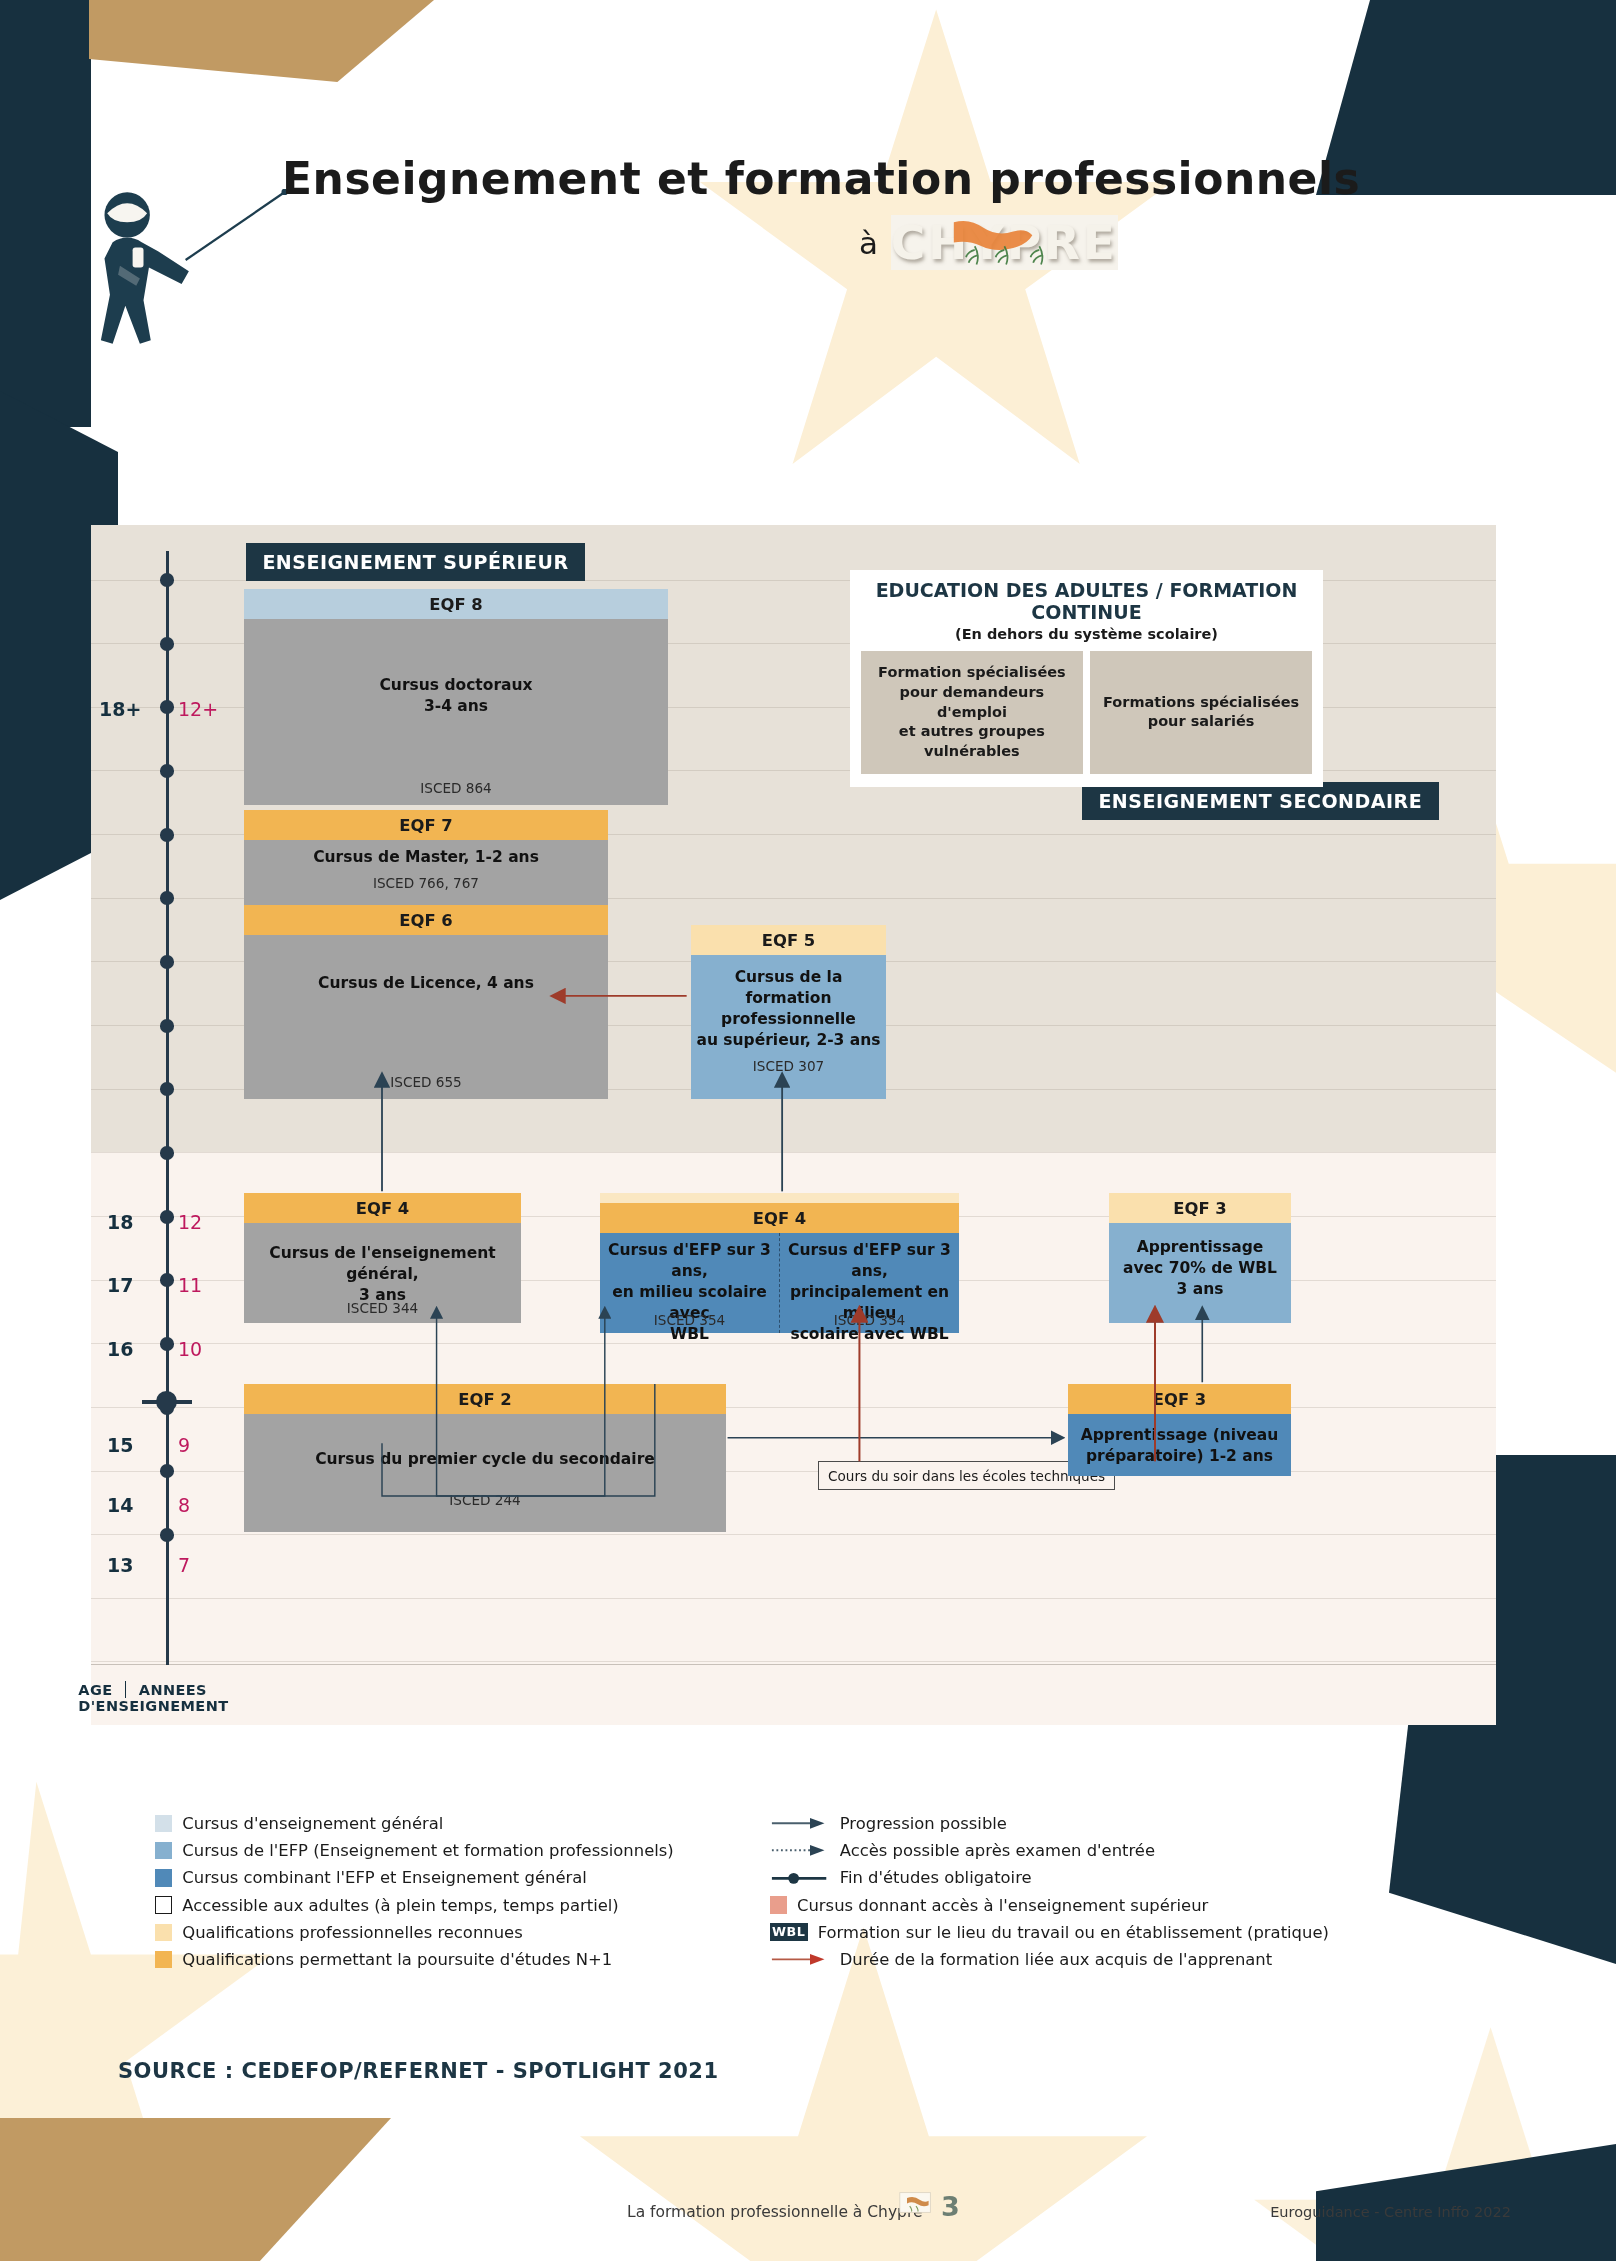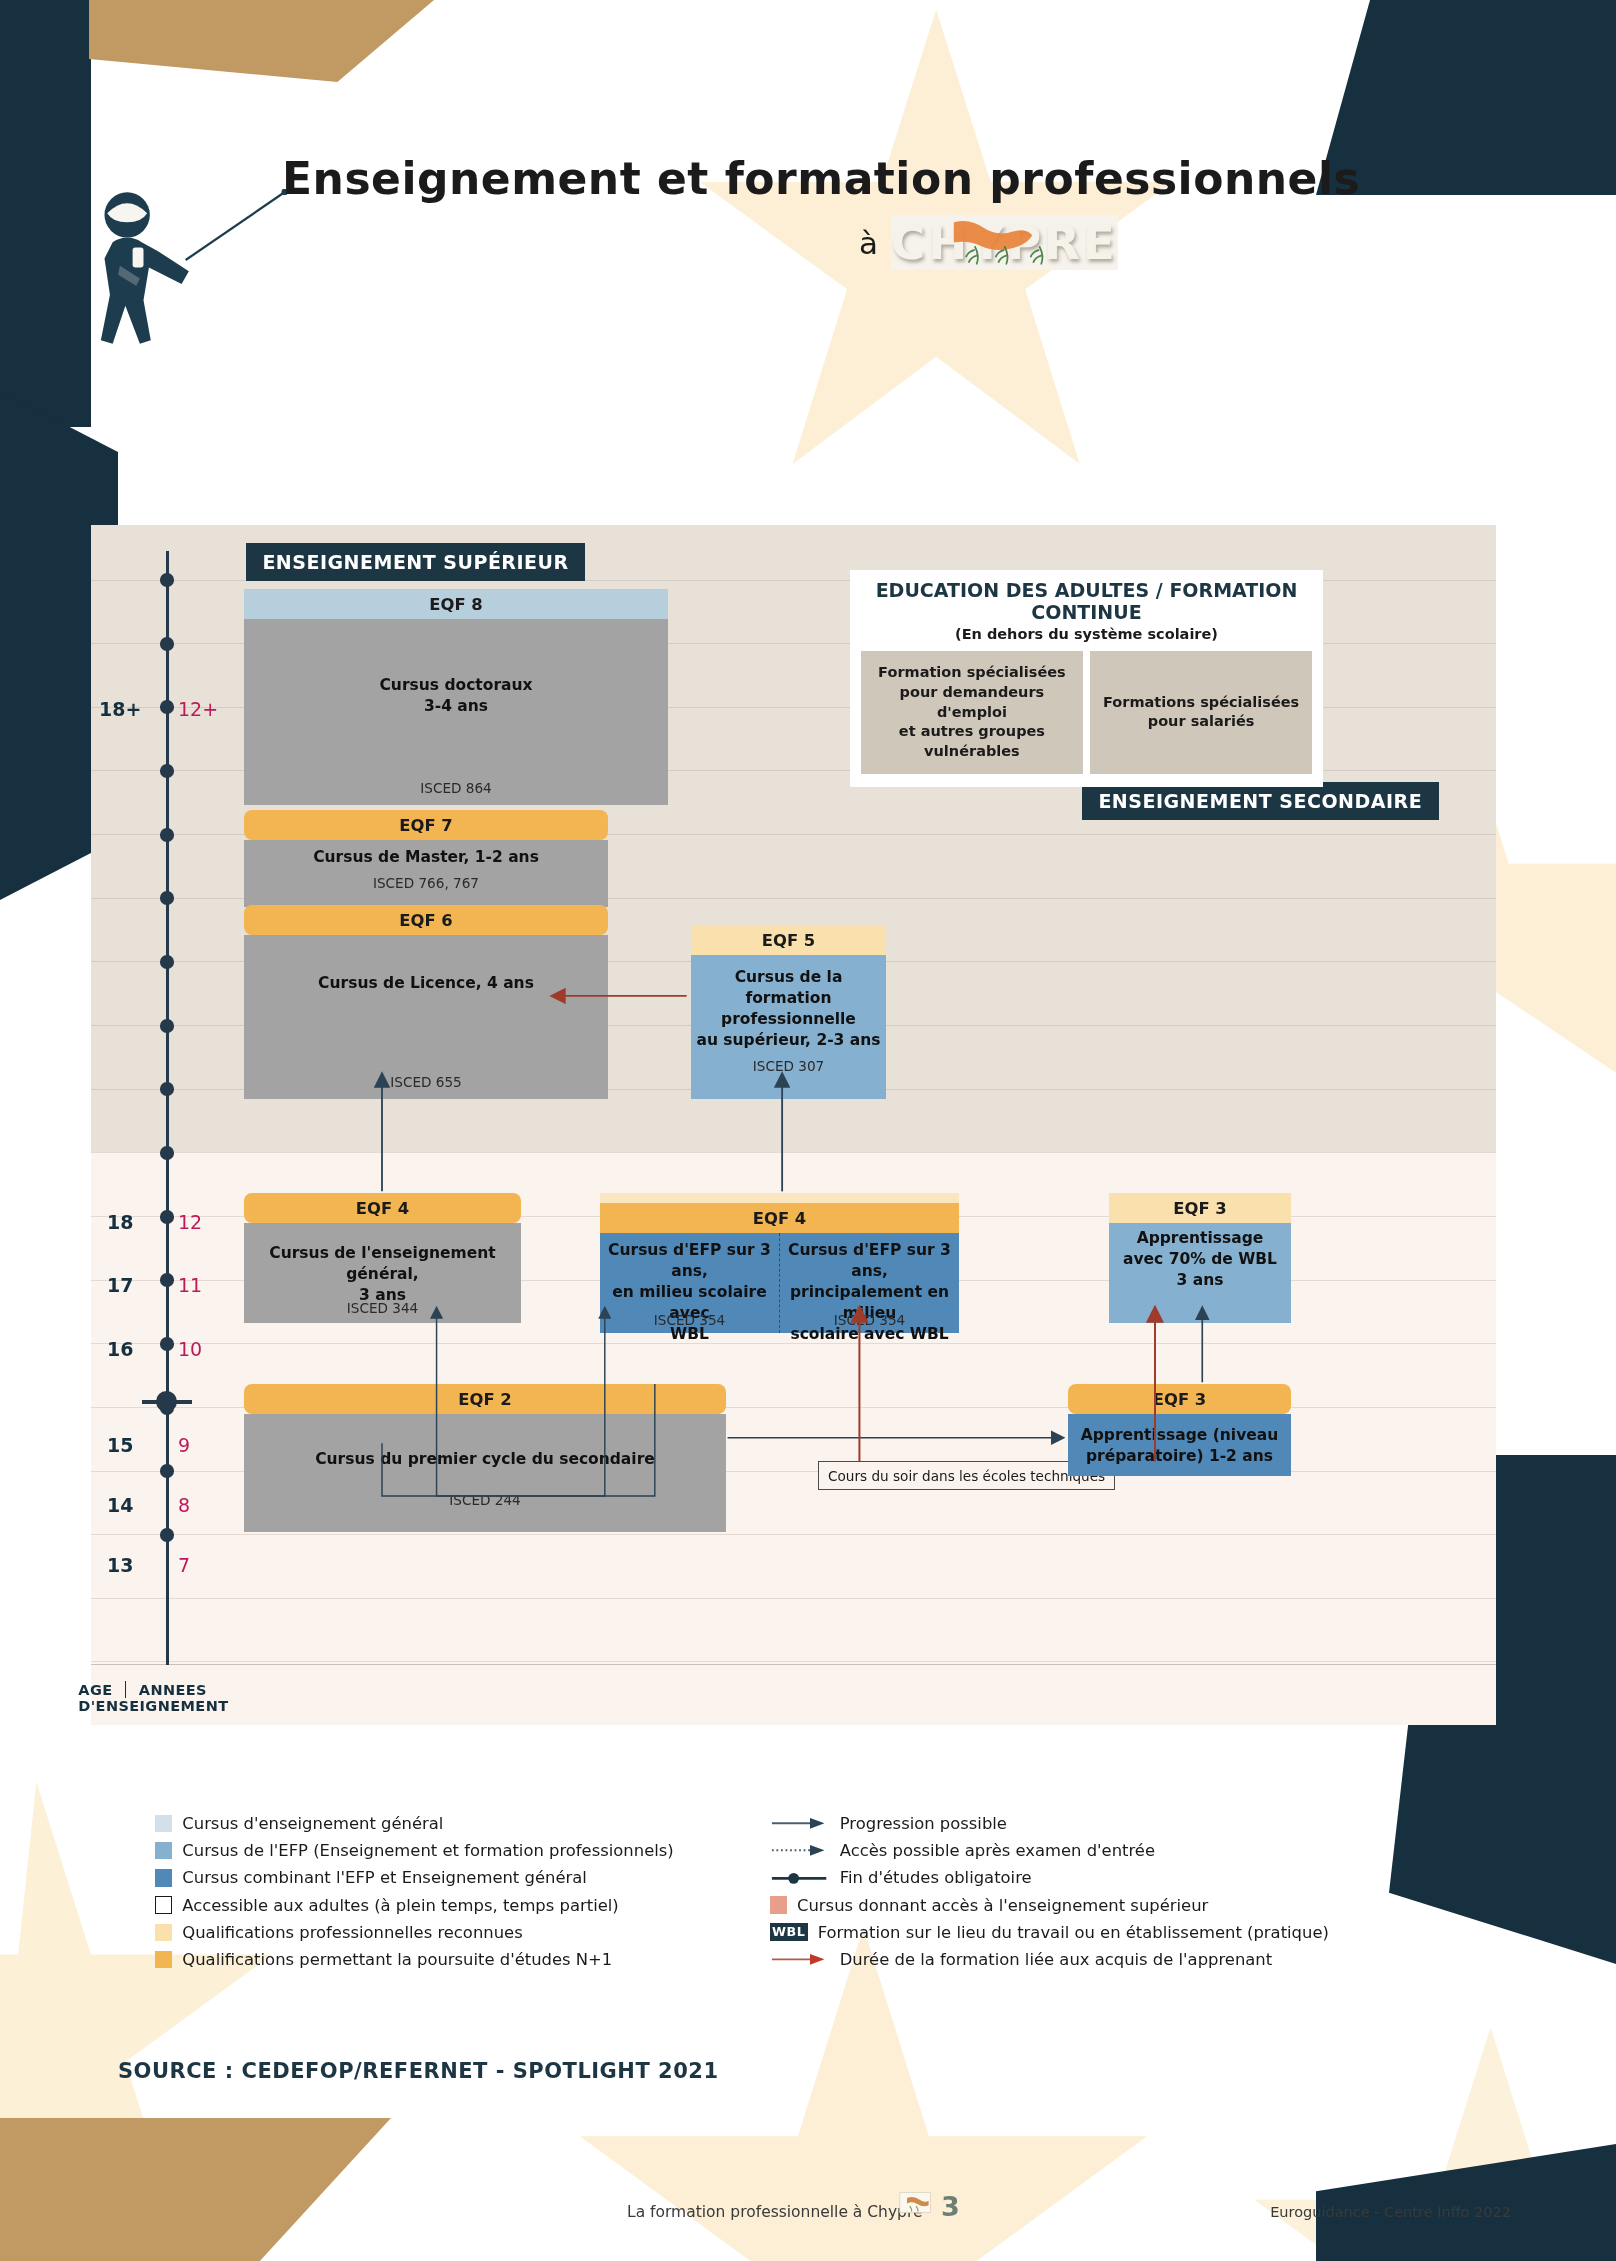--- a/index.html
+++ b/index.html
@@ -91,21 +91,21 @@
                font-family:"DejaVu Sans", sans-serif; }
   .adult-cells { display:flex; gap:7.3px; margin-top:9px; }
   .adult-cell { flex:1; background:#cfc7ba; display:flex; align-items:center; justify-content:center;
                 text-align:center; font-size:14.5px; font-weight:bold; color:#1b1b1b; line-height:1.35;
                 padding:12.7px 7.3px; font-family:"DejaVu Sans", sans-serif; }
 
   
   .box { position:absolute; }
   .box-hdr { text-align:center; font-weight:bold; font-size:16.4px; color:#1b1b1b;
              padding:5.5px 0; font-family:"DejaVu Sans", sans-serif; }
-  .hdr-orange { background:#f2b552;border-radius:8px; }
+  .hdr-orange { background:#f2b552; }
   .hdr-cream  { background:#fae0ad; }
   .hdr-lightblue { background:#b7cedd; }
   .hdr-split { background:#f2b552; border-top:10px solid #fae7c2; }
   .box-body { position:relative; }
   .body-lightblue { background:#a3a3a3; }
   .body-blue      { background:#5089b8; }
   .body-midblue   { background:#86b0cf; }
   .box-title { text-align:center; font-weight:bold; font-size:15.5px; color:#111; line-height:1.35;
                font-family:"DejaVu Sans", sans-serif; }
   .box-isced { text-align:center; font-size:13.6px; color:#2a2a2a; font-family:"DejaVu Sans", sans-serif;margin-top:36px; }
@@ -359,21 +359,21 @@
             <div class="box-title">principalement en milieu</div>
             <div class="box-title">scolaire avec WBL</div>
             <div class="box-isced" style="position:absolute; bottom:5.5px; left:0; right:0;">ISCED 354</div>
           </div>
         </div>
       </div>
     </div>
 
     <div class="box" style="left:1018px; top:668px; width:182px;">
       <div class="box-hdr hdr-cream">EQF 3</div>
-      <div class="box-body body-midblue" style="height:100px; padding-top:5px;">
+      <div class="box-body body-midblue" style="height:100px; padding-top:14px;">
         <div class="box-title">Apprentissage</div>
         <div class="box-title">avec 70% de WBL</div>
         <div class="box-title">3 ans</div>
       </div>
     </div>
 
     <div class="note-box" style="left:727px; top:936px;">Cours du soir dans les écoles techniques</div>
 
     <div class="box" style="left:153px; top:859px; width:482px;">
       <div class="box-hdr hdr-orange">EQF 2</div>

